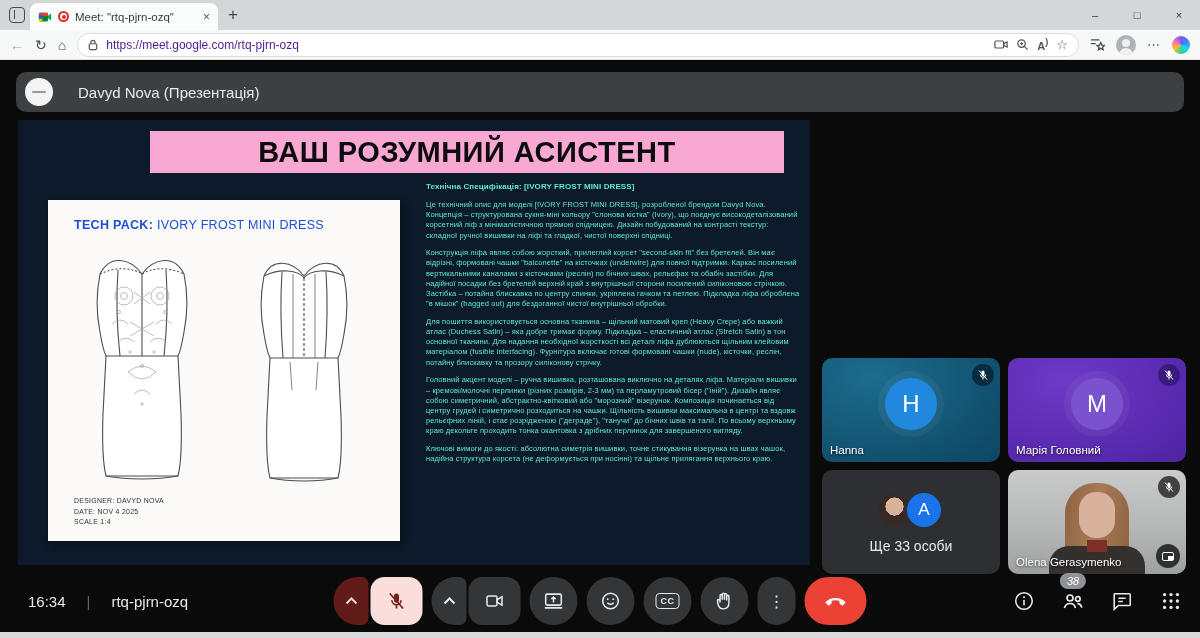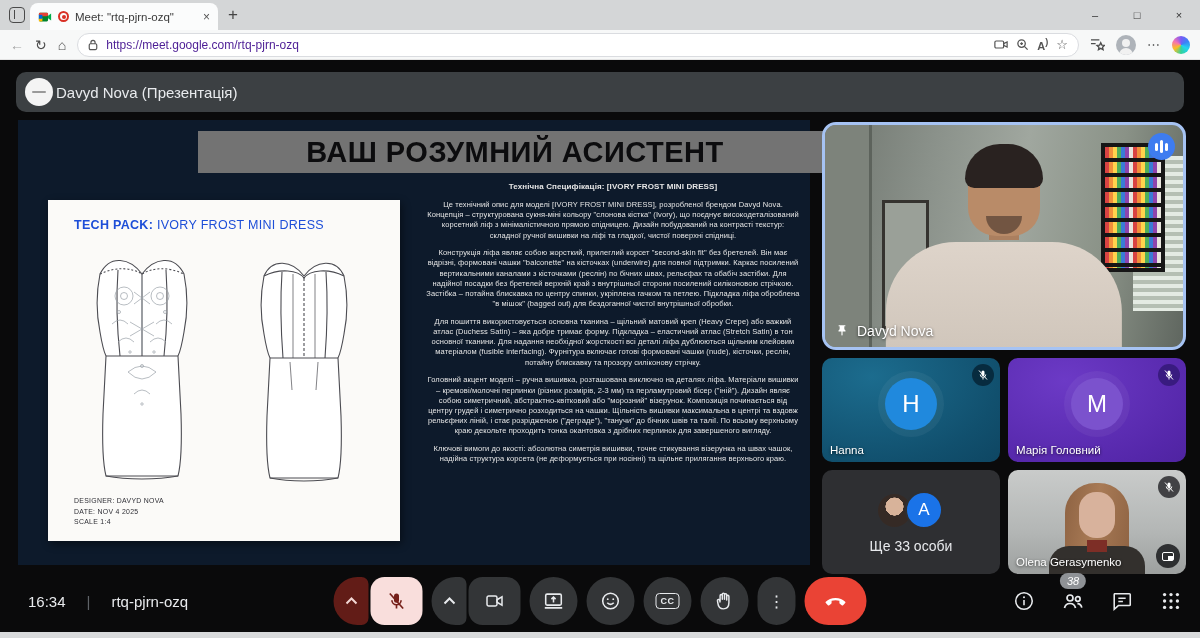--- a/index.html
+++ b/index.html
@@ -30,34 +30,34 @@
   .readaloud{font-size:11px;color:#555;font-weight:bold;}
   .star{font-size:13px;color:#555;}
   .avatar-chrome{width:20px;height:20px;border-radius:50%;background:#aeb3b9;position:relative;overflow:hidden;}
   .avatar-chrome::before{content:"";position:absolute;left:6px;top:4px;width:8px;height:8px;border-radius:50%;background:#f1f1f1;}
   .avatar-chrome::after{content:"";position:absolute;left:3px;top:13px;width:14px;height:9px;border-radius:7px 7px 0 0;background:#f1f1f1;}
   .dots3{font-size:13px;color:#444;letter-spacing:1px;}
   .copilot{width:18px;height:18px;border-radius:50%;background:conic-gradient(#7a5af5,#3b82f6,#22d3ee,#34d399,#fbbf24,#f472b6,#7a5af5);}
   
   .meet{position:absolute;top:60px;left:0;right:0;bottom:6px;background:#0a0a0b;}
   .winedge{position:absolute;bottom:0;left:0;right:0;height:6px;background:#d8dadb;}
-  .presbar{position:absolute;left:16px;top:12px;width:1168px;height:40px;background:#3c4043;border-radius:10px;display:flex;align-items:center;gap:3px;padding-left:9px;}
+  .presbar{position:absolute;left:16px;top:12px;width:1168px;height:40px;background:#3c4043;border-radius:10px;display:flex;align-items:center;gap:25px;padding-left:9px;}
   .presavatar{width:28px;height:28px;border-radius:50%;background:#f4f4f4;position:relative;}
   .presavatar::after{content:"";position:absolute;left:7px;top:13px;width:14px;height:2px;background:#9a9a9a;border-radius:1px;}
   .presname{font-size:15px;font-weight:500;color:#e8eaed;}
   
   .slide{position:absolute;left:18px;top:60px;width:792px;height:445px;background:#0d1a2b;}
-  .slide-banner{position:absolute;left:132px;top:11px;width:634px;height:42px;background:#737373;display:flex;align-items:center;justify-content:center;margin-left:48px;}
+  .slide-banner{position:absolute;left:132px;top:11px;width:634px;height:42px;background:#f9a8d4;display:flex;align-items:center;justify-content:center;}
   .slide-title{font-size:29px;font-weight:800;color:#0c0c0e;letter-spacing:.5px;white-space:nowrap;}
   .techcard{position:absolute;left:30px;top:80px;width:352px;height:341px;background:#fbfaf8;box-shadow:2px 3px 8px rgba(0,0,0,.45);}
   .tc-title{position:absolute;left:26px;top:18px;font-size:12.5px;color:#1d4ed8;letter-spacing:.3px;}
   .tc-title b{font-weight:bold;}
   .tc-drawings{position:absolute;left:24px;top:44px;}
   .tc-footer{position:absolute;left:26px;bottom:13px;font-size:6.9px;line-height:1.55;color:#2e2e35;letter-spacing:.3px;}
-  .spec{position:absolute;left:408px;top:62px;width:374px;color:#e5e5e5;text-align:center;}
+  .spec{position:absolute;left:408px;top:62px;width:374px;color:#5eead4;}
   .spec h3{font-size:8px;font-weight:600;margin-bottom:9px;letter-spacing:.1px;}
   .spec p{font-size:7.5px;line-height:1.36;margin-bottom:7.5px;letter-spacing:.1px;}
   
   .tile{position:absolute;border-radius:10px;overflow:hidden;}
   .tile-main{left:822px;top:62px;width:364px;height:228px;border-radius:14px;border:3px solid #a6c3f3;
     background:linear-gradient(100deg,#6f756e 0%,#8a918a 28%,#a0a79f 52%,#8a9287 76%,#5f665f 100%);}
   .d-door{position:absolute;left:0;top:0;width:13%;height:100%;background:#7d837b;border-right:3px solid #5d635c;}
   .d-mirror{position:absolute;left:16%;top:34%;width:13%;height:58%;background:#9aa098;border:3px solid #35332f;}
   .d-window{position:absolute;right:0;top:14%;width:14%;height:70%;background:repeating-linear-gradient(180deg,#e4ebe3 0 4px,#b5bfb3 4px 8px);}
   .d-threads{position:absolute;right:5%;top:8%;width:18%;height:58%;background:
@@ -252,45 +252,20 @@
       <div class="spec">
         <h3>Технічна Специфікація: [IVORY FROST MINI DRESS]</h3>
         <p>Це технічний опис для моделі [IVORY FROST MINI DRESS], розробленої брендом Davyd Nova. Концепція – структурована сукня-міні кольору "слонова кістка" (Ivory), що поєднує високодеталізований корсетний ліф з мінімалістичною прямою спідницею. Дизайн побудований на контрасті текстур: складної ручної вишивки на ліфі та гладкої, чистої поверхні спідниці.</p>
         <p>Конструкція ліфа являє собою жорсткий, прилеглий корсет "second-skin fit" без бретелей. Він має відрізні, формовані чашки "balconette" на кісточках (underwire) для повної підтримки. Каркас посилений вертикальними каналами з кісточками (реслін) по бічних швах, рельєфах та обабіч застібки. Для надійної посадки без бретелей верхній край з внутрішньої сторони посилений силіконовою стрічкою. Застібка – потайна блискавка по центру спинки, укріплена гачком та петлею. Підкладка ліфа оброблена "в мішок" (bagged out) для бездоганної чистої внутрішньої обробки.</p>
         <p>Для пошиття використовується основна тканина – щільний матовий креп (Heavy Crepe) або важкий атлас (Duchess Satin) – яка добре тримає форму. Підкладка – еластичний атлас (Stretch Satin) в тон основної тканини. Для надання необхідної жорсткості всі деталі ліфа дублюються щільним клейовим матеріалом (fusible interfacing). Фурнітура включає готові формовані чашки (nude), кісточки, реслін, потайну блискавку та прозору силіконову стрічку.</p>
         <p>Головний акцент моделі – ручна вишивка, розташована виключно на деталях ліфа. Матеріали вишивки – кремові/молочні перлинки (різних розмірів, 2-3 мм) та перламутровий бісер ("іній"). Дизайн являє собою симетричний, абстрактно-квітковий або "морозний" візерунок. Композиція починається від центру грудей і симетрично розходиться на чашки. Щільність вишивки максимальна в центрі та вздовж рельєфних ліній, і стає розрідженою ("деграде"), "танучи" до бічних швів та талії. По всьому верхньому краю декольте проходить тонка окантовка з дрібних перлинок для завершеного вигляду.</p>
         <p>Ключові вимоги до якості: абсолютна симетрія вишивки, точне стикування візерунка на швах чашок, надійна структура корсета (не деформується при носінні) та щільне прилягання верхнього краю.</p>
       </div>
     </div>
 
-    <div class="tile tile-main">
-      <div class="d-door"></div>
-      <div class="d-mirror"></div>
-      <div class="d-window"></div>
-      <div class="d-threads"></div>
-      <div class="d-plant"></div>
-      <div class="d-neck"></div>
-      <div class="d-body"></div>
-      <div class="d-head"></div>
-      <div class="d-hair"></div>
-      <div class="d-beard"></div>
-      <div class="audio-ind">
-          <i></i>
-          <i></i>
-          <i></i>
-        </div>
-      <div class="tile-label">
-        <span>
-          <svg width="14" height="14" viewBox="0 0 24 24" fill="#fff">
-              <path d="M16 9V4h1a1 1 0 0 0 0-2H7a1 1 0 0 0 0 2h1v5l-2 2v2h5v6l1 1 1-1v-6h5v-2z"></path>
-            </svg>
-        </span>
-        <span>Davyd Nova</span>
-      </div>
-    </div>
 
     <div class="tile tile-hanna">
       <div class="init-avatar h">H</div>
       <div class="mic-chip chip-hanna">
         <svg width="12" height="12" viewBox="0 0 24 24">
             <path fill="#fff" d="M12 14a3 3 0 0 0 3-3V6a3 3 0 0 0-6 0v5a3 3 0 0 0 3 3z"></path>
             <path fill="none" stroke="#fff" stroke-width="2" d="M6.5 11a5.5 5.5 0 0 0 11 0M12 16.5V21"></path>
             <line x1="4" y1="3" x2="20" y2="21" stroke="#fff" stroke-width="2"></line>
           </svg>
       </div>

